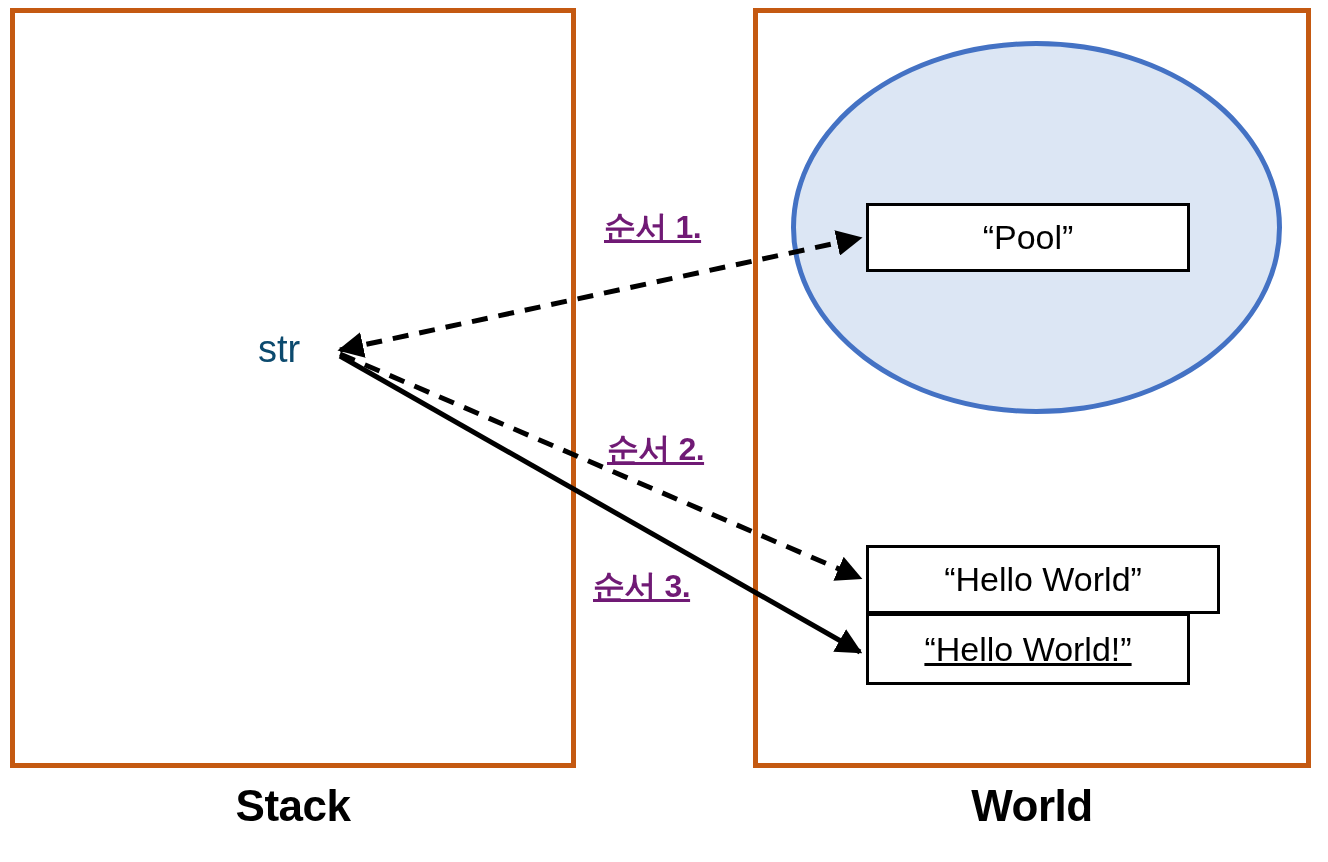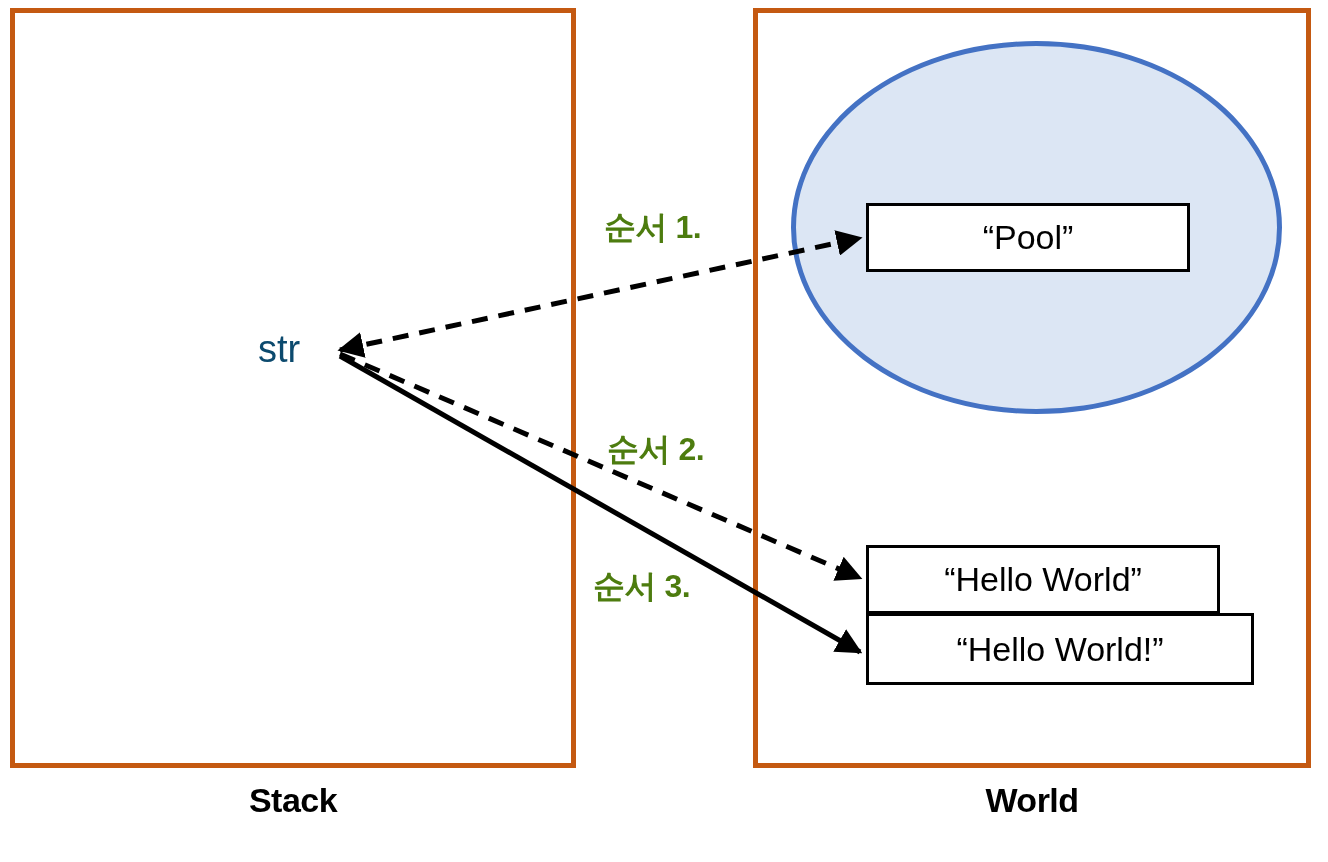--- a/index.html
+++ b/index.html
@@ -35,21 +35,21 @@
     left: 753px;
     top: 8px;
     width: 558px;
     height: 760px;
     border: 5px solid #C45911;
   }
   .region-label {
     position: absolute;
     text-align: center;
     font-weight: bold;
-    font-size: 34px;
+    font-size: 44px;
     color: #000000;
     letter-spacing: -0.5px;
     white-space: nowrap;
   }
   #stack-label {
     left: 10px;
     top: 781px;
     width: 566px;
   }
   #heap-label {
@@ -102,40 +102,42 @@
   }
   #heap-hello-world-box {
     left: 866px;
     top: 545px;
     width: 354px;
     height: 69px;
   }
   #heap-hello-world-bang-box {
     left: 866px;
     top: 613px;
-    width: 388px;
+    width: 324px;
     height: 72px;
+    text-decoration: underline;
   }
   
   #str-variable {
     position: absolute;
     left: 258px;
     top: 328px;
     font-size: 38px;
     color: #0c4a6e;
     white-space: nowrap;
   }
   
   .step-label {
     position: absolute;
     font-size: 32px;
     font-weight: bold;
-    color: #4d7c0f;
+    color: #701a75;
     white-space: nowrap;
     letter-spacing: -0.5px;
+    text-decoration: underline;
   }
   #step-label-1 { left: 604px; top: 206px; }
   #step-label-2 { left: 607px; top: 428px; }
   #step-label-3 { left: 593px; top: 565px; }
   
   #arrow-layer {
     position: absolute;
     left: 0;
     top: 0;
     width: 1328px;

